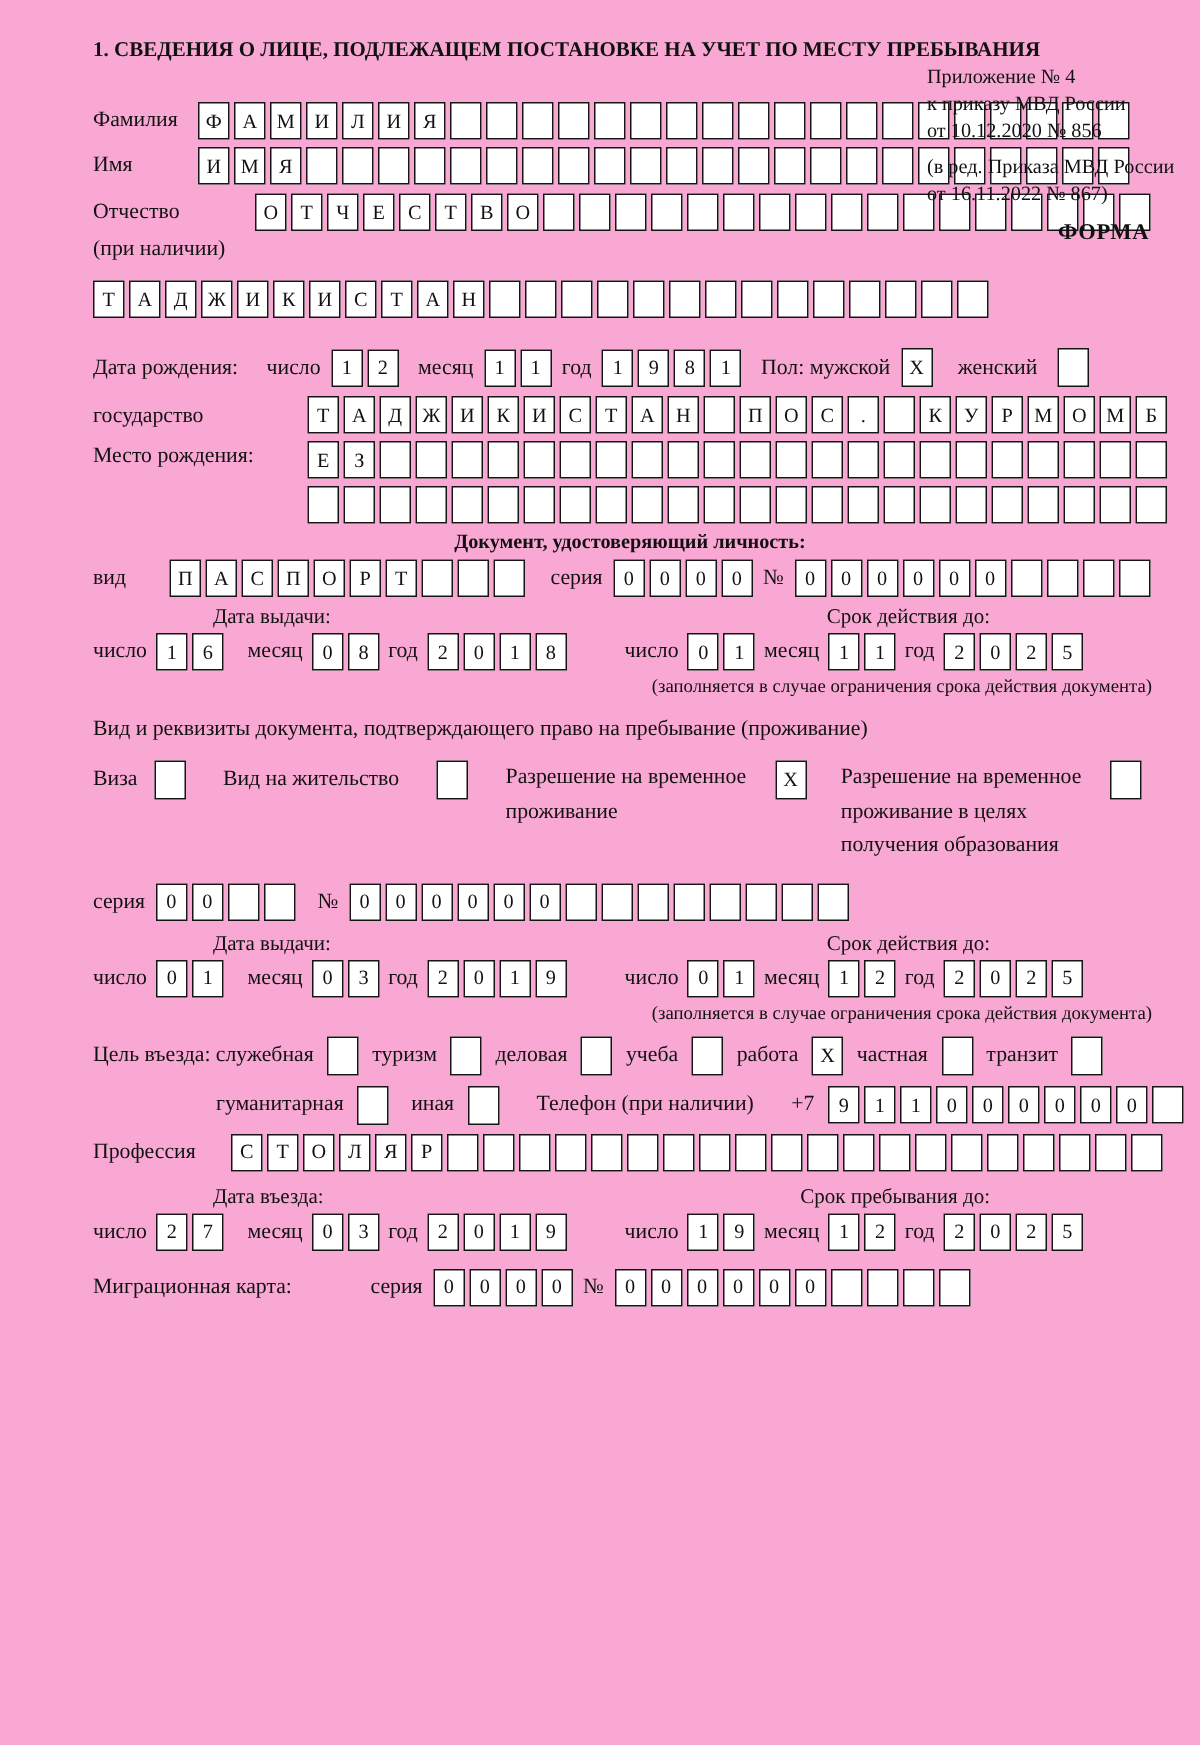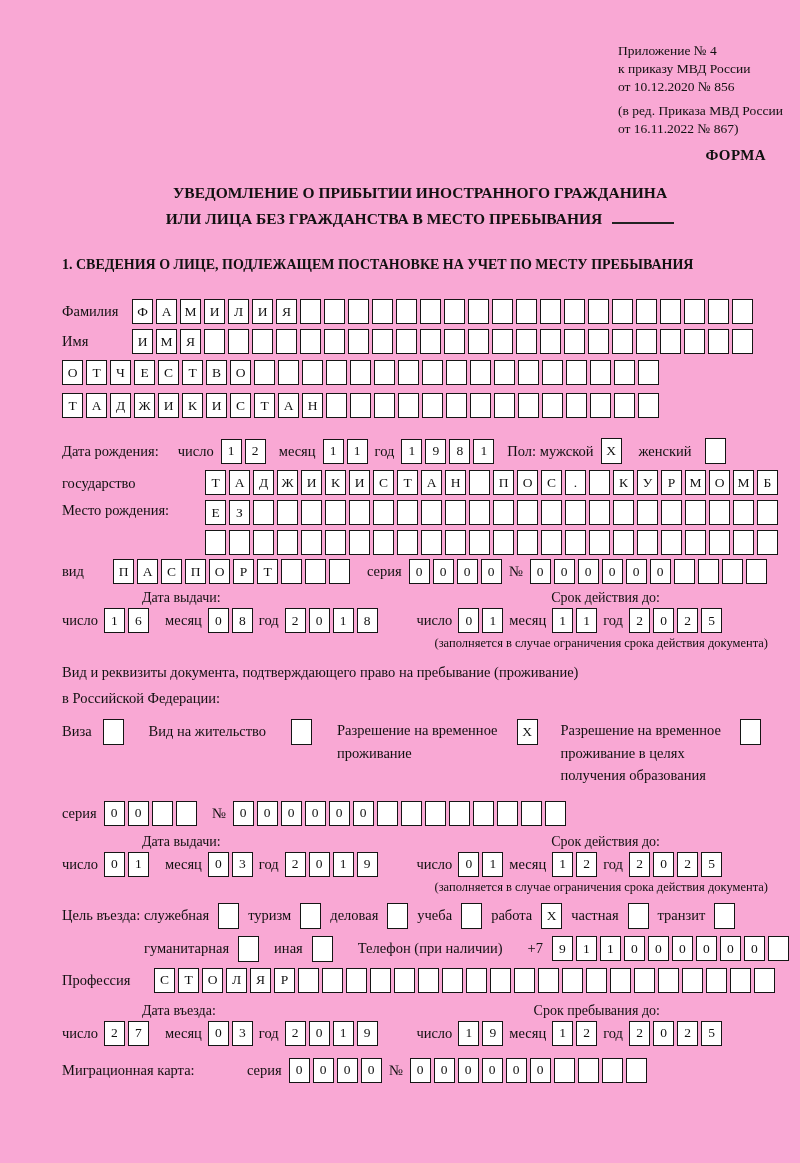--- a/index.html
+++ b/index.html
@@ -51,26 +51,20 @@
 
   <div class="appendix">
     <div>Приложение № 4</div>
     <div>к приказу МВД России</div>
     <div>от 10.12.2020 № 856</div>
     <div class="note">(в ред. Приказа МВД России</div>
     <div>от 16.11.2022 № 867)</div>
   </div>
   <div class="forma">ФОРМА</div>
 
-  <div class="title">
-    <div>УВЕДОМЛЕНИЕ О ПРИБЫТИИ ИНОСТРАННОГО ГРАЖДАНИНА</div>
-    <div>
-      <span>ИЛИ ЛИЦА БЕЗ ГРАЖДАНСТВА В МЕСТО ПРЕБЫВАНИЯ</span><span class="title-underline"></span>
-    </div>
-  </div>
 
   <div class="section1">1. СВЕДЕНИЯ О ЛИЦЕ, ПОДЛЕЖАЩЕМ ПОСТАНОВКЕ НА УЧЕТ ПО МЕСТУ ПРЕБЫВАНИЯ</div>
 
   <div class="row" style="margin-top:26px">
     <span class="lbl" style="width:70px">Фамилия</span>
     <span class="cells">
         <span class="cell">Ф</span>
         <span class="cell">А</span>
         <span class="cell">М</span>
         <span class="cell">И</span>
@@ -125,20 +119,24 @@
         <span class="cell"></span>
         <span class="cell"></span>
         <span class="cell"></span>
         <span class="cell"></span>
         <span class="cell"></span>
         <span class="cell"></span>
       </span>
   </div>
 
   <div class="row" style="margin-top:6px">
+    <span class="lblcol" style="width:108px">
+      <div>Отчество</div>
+      <div>(при наличии)</div>
+    </span>
     <span class="cells">
         <span class="cell">О</span>
         <span class="cell">Т</span>
         <span class="cell">Ч</span>
         <span class="cell">Е</span>
         <span class="cell">С</span>
         <span class="cell">Т</span>
         <span class="cell">В</span>
         <span class="cell">О</span>
         <span class="cell"></span>
@@ -300,20 +298,21 @@
           <span class="cell"></span>
           <span class="cell"></span>
           <span class="cell"></span>
           <span class="cell"></span>
           <span class="cell"></span>
           <span class="cell"></span>
         </span>
     </span>
   </div>
 
+  <div class="center-heading" style="margin-top:4px">Документ, удостоверяющий личность:</div>
 
   <div class="row" style="margin-top:4px; align-items:center; gap:7px">
     <span class="lbl" style="width:44px">вид</span>
     <span class="cells">
         <span class="cell">П</span>
         <span class="cell">А</span>
         <span class="cell">С</span>
         <span class="cell">П</span>
         <span class="cell">О</span>
         <span class="cell">Р</span>
@@ -385,21 +384,20 @@
           <span class="cell">0</span>
           <span class="cell">2</span>
           <span class="cell">5</span>
         </span>
     </span>
   </div>
   <div class="limit-note">(заполняется в случае ограничения срока действия документа)</div>
 
   <div class="plain" style="margin-top:8px">
     <div>Вид и реквизиты документа, подтверждающего право на пребывание (проживание)</div>
-    <div>в Российской Федерации:</div>
   </div>
 
   <div class="visa-row">
     <span class="lbl">Виза</span>
     <span class="cells boxcell">
         <span class="cell"></span>
       </span>
     <span class="lbl" style="margin-left:14px">Вид на жительство</span>
     <span class="cells boxcell" style="margin-left:14px">
         <span class="cell"></span>

